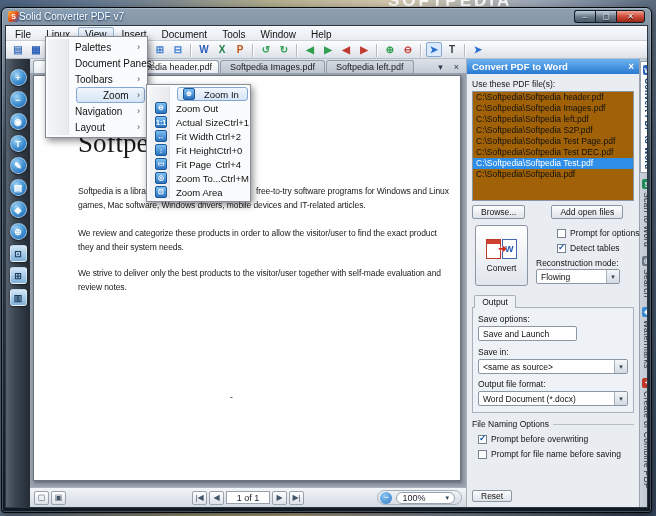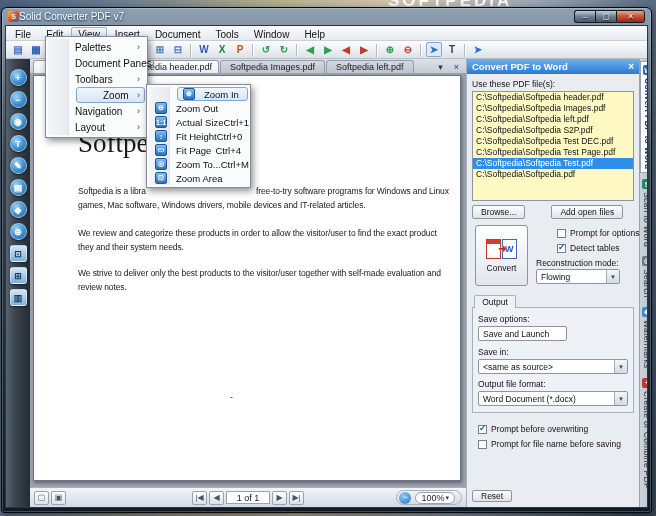--- a/index.html
+++ b/index.html
@@ -99,32 +99,32 @@
   .sb-btn { min-width:15px; height:14px; border:1px solid #98a2ae; border-radius:2px;
     background:linear-gradient(#fff,#dde2e8); display:grid; place-items:center; font-size:8px; color:#456; padding:0 1px; }
   .sb-nav { position:absolute; left:50%; transform:translateX(-50%); display:flex; gap:2px; align-items:center; }
   .page-box { min-width:44px; height:13px; background:#fff; border:1px solid #98a2ae;
     display:grid; place-items:center; padding:0 5px; }
   .sb-zoom { margin-left:auto; height:15px; display:flex; align-items:center; gap:4px;
     background:linear-gradient(#eef2f6,#d7dde4); border:1px solid #a8b0bc; border-radius:8px; padding:0 6px 0 2px; }
   .zoom-circle { width:12px; height:12px; border-radius:50%; color:#fff; font-size:9px; line-height:1;
     background:radial-gradient(circle at 35% 30%, #8cc6f0, #2a78c8); display:grid; place-items:center; }
   .zoom-value { background:#fff; border:1px solid #98a2ae; border-radius:7px; height:12px;
-    display:flex; align-items:center; gap:1px; padding:0 5px;text-align:right; }
+    display:flex; align-items:center; gap:20px; padding:0 5px;text-align:right; }
   .zoom-value .dd { font-size:7px; color:#345; }
 
   
   .right-panel { width:173px; flex:none; background:#e9edf2; border-left:1px solid #a8b0bc;
     display:flex; flex-direction:column; font-size:8.5px; color:#111; min-height:0; }
   .rp-header { height:15px; flex:none; background:linear-gradient(#6cb2ee,#2a7ad2); color:#fff;
     font-weight:bold; font-size:9.5px; display:flex; align-items:center; padding:0 5px; }
   .rp-close { margin-left:auto; font-size:10px; line-height:1; }
   .rp-body { flex:1; min-height:0; display:flex; flex-direction:column; padding:4px 5px 3px; }
   .rp-label { margin:1px 0 2px; }
-  .file-list { height:110px; flex:none; background:#fef9c3; border:1px solid #8a96a4; overflow:hidden; }
+  .file-list { height:110px; flex:none; background:#a16207; border:1px solid #8a96a4; overflow:hidden; }
   .file-row { height:11px; line-height:11px; padding:0 3px; white-space:nowrap; overflow:hidden; }
   .file-row.selected { background:#2f8fe8; color:#fff; }
   .rp-btn-row { display:flex; gap:26px; margin-top:4px; }
   .btn { height:14px; line-height:12px; padding:0 8px; font-size:8.5px; color:#111;
     border:1px solid #8a96a4; border-radius:2px; background:linear-gradient(#fdfdfe,#dee3e9); white-space:nowrap; }
 
   .convert-area { position:relative; height:64px; flex:none; margin-top:6px; }
   .convert-btn { position:absolute; left:3px; top:0; width:53px; height:61px;
     border:1px solid #8a96a4; border-radius:3px; background:linear-gradient(#ffffff,#e1e6ec);
     display:flex; flex-direction:column; align-items:center; justify-content:center; gap:4px; }
@@ -143,21 +143,21 @@
 
   .dropdown { height:15px; background:#fff; border:1px solid #8a96a4; border-radius:2px;
     display:flex; align-items:center; padding-left:4px; overflow:hidden; white-space:nowrap; }
   .dd-btn { margin-left:auto; width:13px; height:100%; flex:none; border-left:1px solid #a8b0bc;
     background:linear-gradient(#f4f7fa,#d3dae2); display:grid; place-items:center; font-size:7px; color:#345; }
 
   .output-tab { margin:6px 0 0 2px; width:42px; height:13px; display:grid; place-items:center;
     border:1px solid #a8b0bc; border-bottom:none; border-radius:2px 2px 0 0; background:#eef1f5; position:relative; z-index:1; }
   .output-box { border:1px solid #a8b0bc; margin-top:-1px; background:#eef1f5; padding:4px 5px 6px; flex:none; }
   .ob-label { margin:2px 0 2px; }
-  .dd-narrow { width:89px;gap:28px; }
+  .dd-narrow { width:99px;gap:28px; }
 
   .fno-group { margin-top:6px; flex:none; }
   .fno-legend { display:flex; align-items:center; gap:4px; }
   .fno-line { flex:1; height:1px; background:#b6bec8; }
   .fno-row { display:flex; align-items:center; gap:4px; margin:5px 0 0 6px; white-space:nowrap; }
 
   .reset-row { margin-top:auto; padding:3px 0 2px; }
   .reset-btn { width:66px; text-align:center; }
 
   
@@ -202,21 +202,21 @@
       <span class="wbtn">▢</span>
       <span class="wbtn close">✕</span>
     </div>
   </div>
 
   <div class="app-body">
 
     <div class="menubar">
 
     <span class="menu-item">File</span>
-        <span class="menu-item">Edit</span>
+        <span class="menu-item">Linux</span>
         <span class="menu-item active">View</span>
         <span class="menu-item">Insert</span>
         <span class="menu-item">Document</span>
         <span class="menu-item">Tools</span>
         <span class="menu-item">Window</span>
         <span class="menu-item">Help</span>
       </div>
 
     <div class="toolbar">
 
@@ -371,22 +371,22 @@
           <span class="rp-close">×</span>
         </div>
         <div class="rp-body">
           <div class="rp-label">Use these PDF file(s):</div>
           <div class="file-list">
 
           <div class="file-row">C:\Softpedia\Softpedia header.pdf</div>
               <div class="file-row">C:\Softpedia\Softpedia Images.pdf</div>
               <div class="file-row">C:\Softpedia\Softpedia left.pdf</div>
               <div class="file-row">C:\Softpedia\Softpedia S2P.pdf</div>
+              <div class="file-row">C:\Softpedia\Softpedia Test Page.pdf</div>
               <div class="file-row">C:\Softpedia\Softpedia Test DEC.pdf</div>
-              <div class="file-row">C:\Softpedia\Softpedia Test Page.pdf</div>
               <div class="file-row selected">C:\Softpedia\Softpedia Test.pdf</div>
               <div class="file-row">C:\Softpedia\Softpedia.pdf</div>
             </div>
           <div class="rp-btn-row">
             <span class="btn">Browse...</span>
             <span class="btn">Add open files</span>
           </div>
 
           <div class="convert-area">
             <div class="convert-btn">
@@ -427,20 +427,24 @@
               <span class="dd-btn">▾</span>
             </div>
             <div class="ob-label" style="margin-top:5px">Output file format:</div>
             <div class="dropdown">
               <span>Word Document (*.docx)</span>
               <span class="dd-btn">▾</span>
             </div>
           </div>
 
           <div class="fno-group">
+            <div class="fno-legend">
+              <span>File Naming Options</span>
+              <span class="fno-line"></span>
+            </div>
             <div class="fno-row">
               <span class="cb checked"></span>
               <span>Prompt before overwriting</span>
             </div>
             <div class="fno-row">
               <span class="cb"></span>
               <span>Prompt for file name before saving</span>
             </div>
           </div>
 
@@ -528,20 +532,25 @@
       <span>Zoom Out</span>
       <span class="shortcut"></span>
     </div>
 
     <div class="menu-row">
       <span class="micon">1:1</span>
       <span>Actual Size</span>
       <span class="shortcut">Ctrl+1</span>
     </div>
 
+    <div class="menu-row">
+      <span class="micon">↔</span>
+      <span>Fit Width</span>
+      <span class="shortcut">Ctrl+2</span>
+    </div>
 
     <div class="menu-row">
       <span class="micon">↕</span>
       <span>Fit Height</span>
       <span class="shortcut">Ctrl+0</span>
     </div>
 
     <div class="menu-row">
       <span class="micon">▭</span>
       <span>Fit Page</span>

